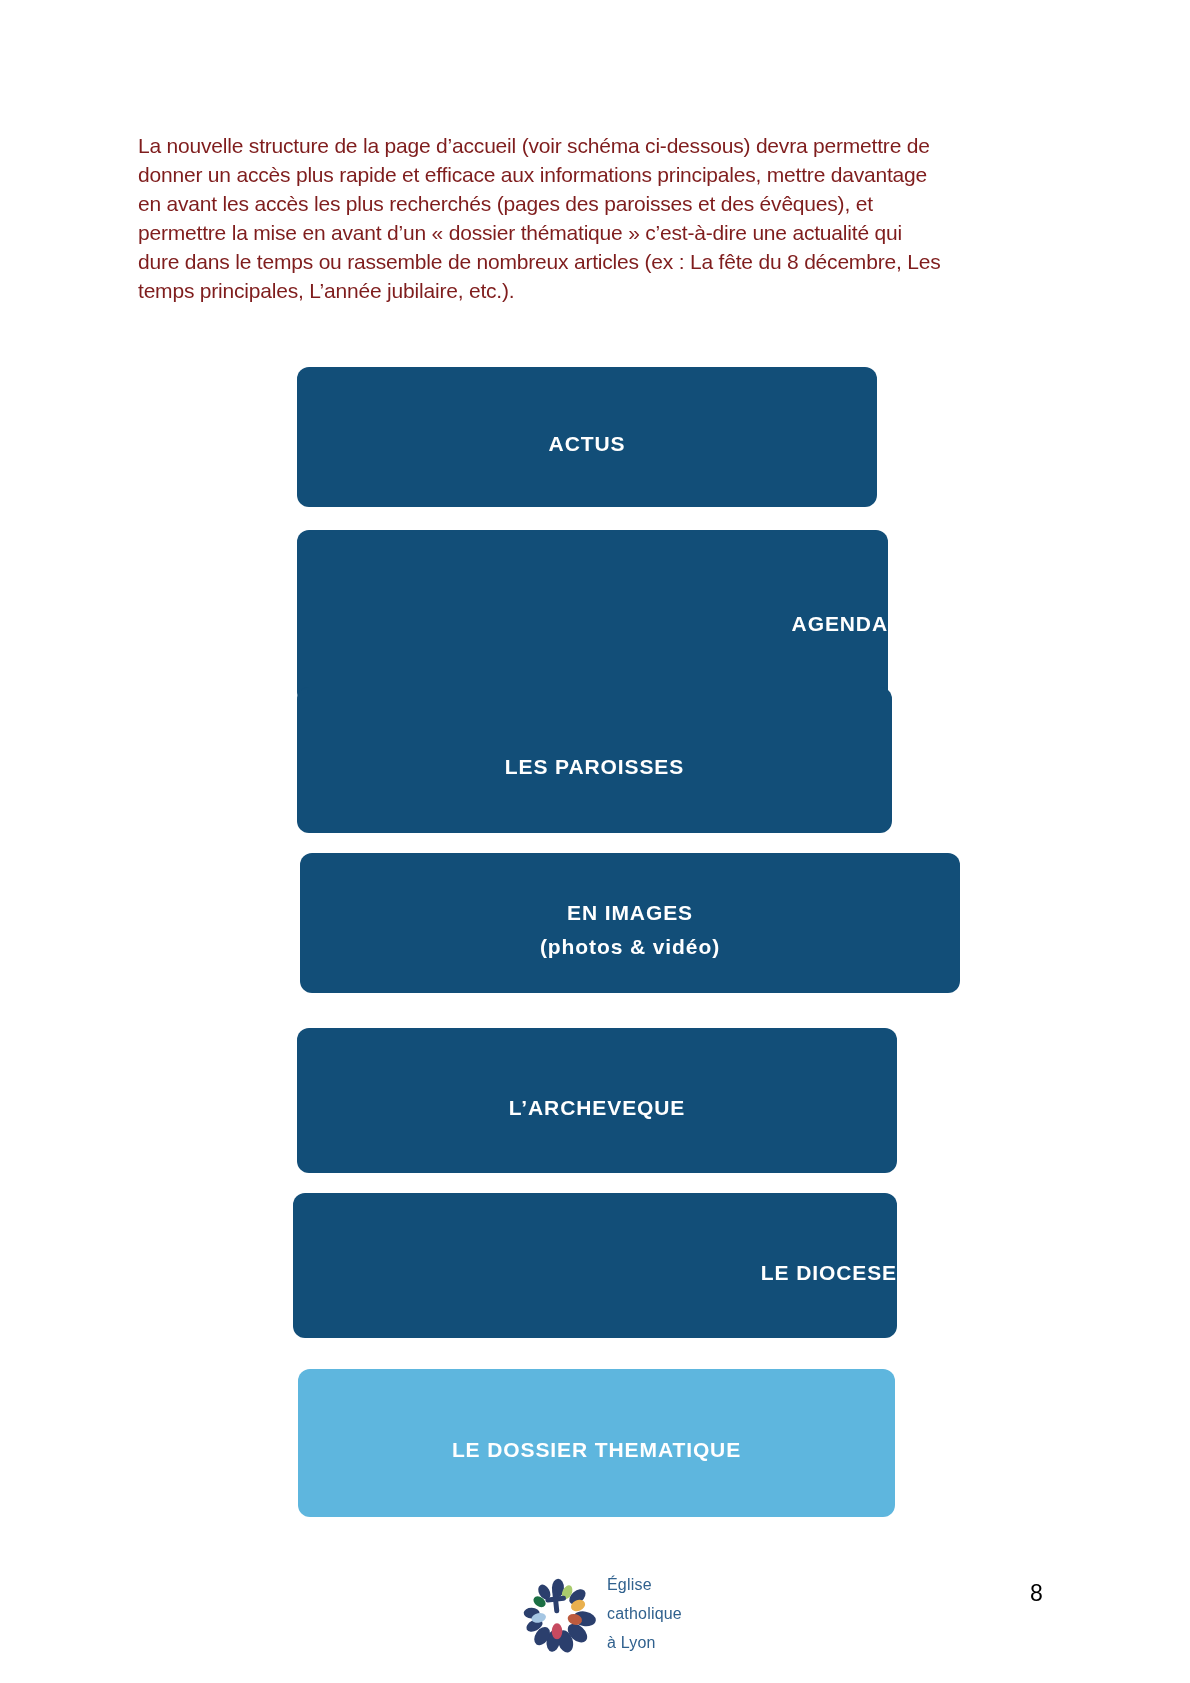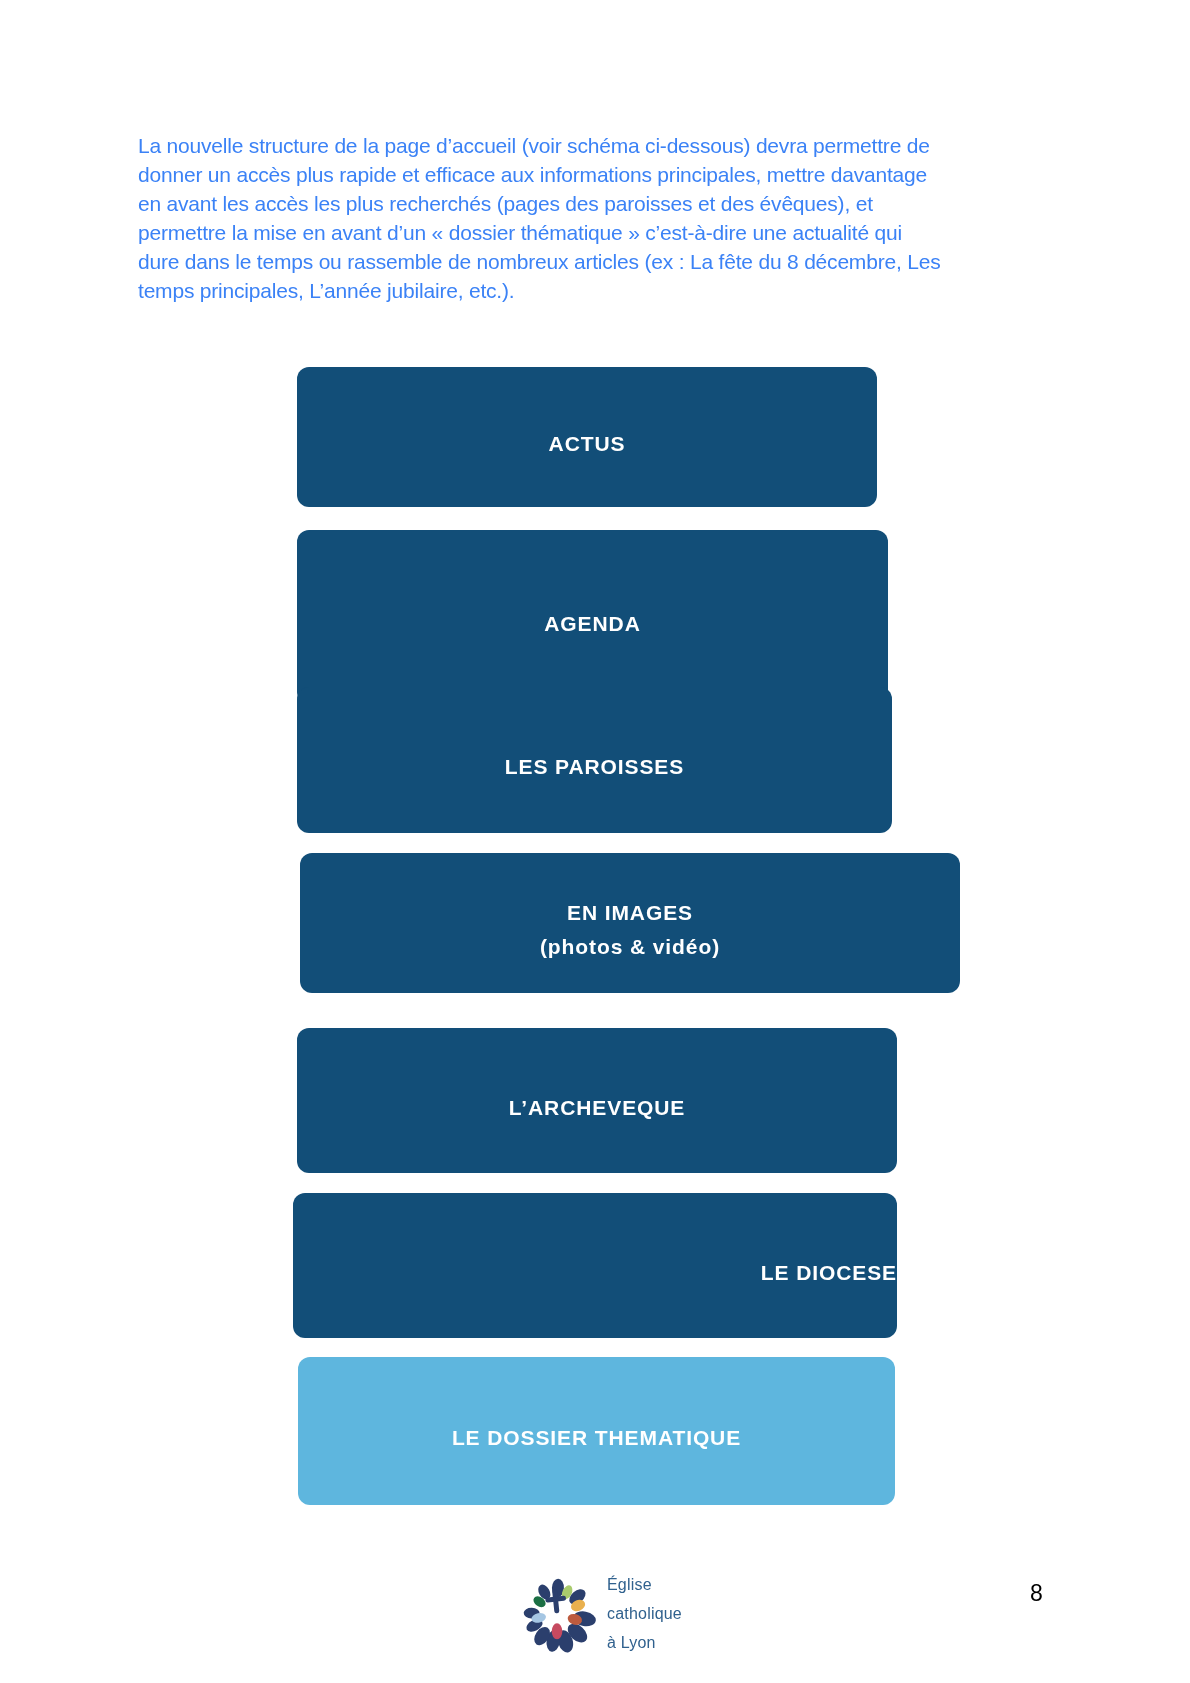--- a/index.html
+++ b/index.html
@@ -9,21 +9,21 @@
     margin:0 auto;
     background:#ffffff;
     font-family:"Liberation Sans", sans-serif;
     overflow:hidden;
   }
 
   
   .intro {
     position:absolute;
     left:138px; top:131px;
-    color:#3b82f6;
+    color:#7f1d1d;
     font-size:21px;
     line-height:29px;
     letter-spacing:-0.2px;
   }
   .intro .line { white-space:pre; }
 
   
   .box {
     position:absolute;
     border-radius:12px;
@@ -33,23 +33,23 @@
     justify-content:center;
     color:#ffffff;
     font-weight:bold;
     font-size:21px;
     letter-spacing:0.9px;
     text-align:center;
     line-height:34px;
   }
   .box .box-label { transform:translateY(7px); white-space:pre; }
   .box.dark  { background:var(--box-dark); }
-  .box.light { background:var(--box-light); }
+  .box.light { background:var(--box-light);margin-top:12px; }
   .box:nth-of-type(1) { left:297px; top:367px;  width:580px; height:140px; }
-  .box:nth-of-type(2) { left:297px; top:530px;  width:591px; height:174px; }
+  .box:nth-of-type(2) { left:297px; top:530px;  width:591px; height:174px;align-items:flex-end; }
   .box:nth-of-type(3) { left:297px; top:687px;  width:595px; height:146px; }
   .box:nth-of-type(4) { left:300px; top:853px;  width:660px; height:140px; }
   .box:nth-of-type(5) { left:297px; top:1028px; width:600px; height:145px; }
   .box:nth-of-type(6) { left:293px; top:1193px; width:604px; height:145px;align-items:flex-end; }
   .box:nth-of-type(7) { left:298px; top:1357px; width:597px; height:148px; }
 
   
   .footer-logo {
     position:absolute;
     left:517px; top:1570px;

